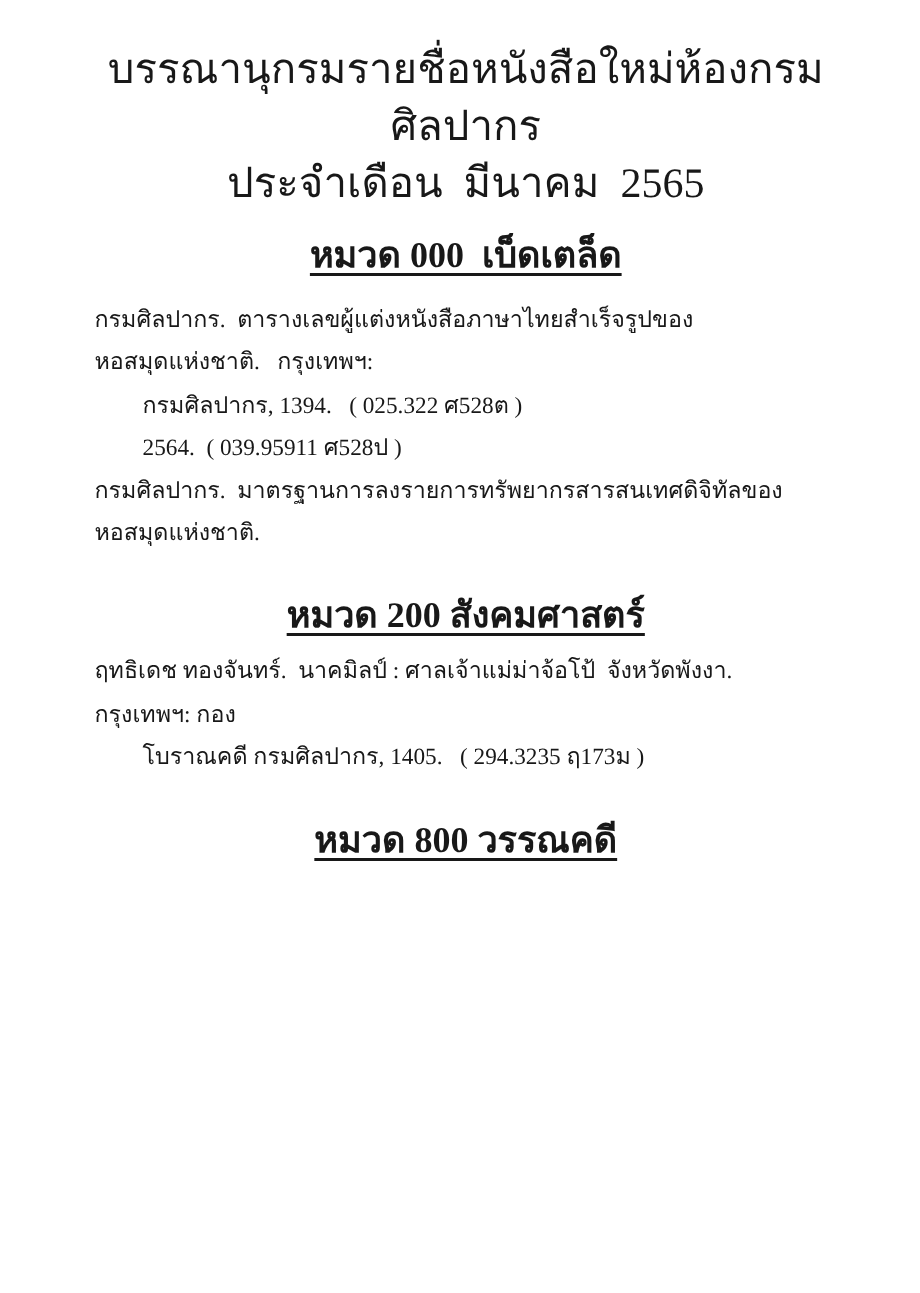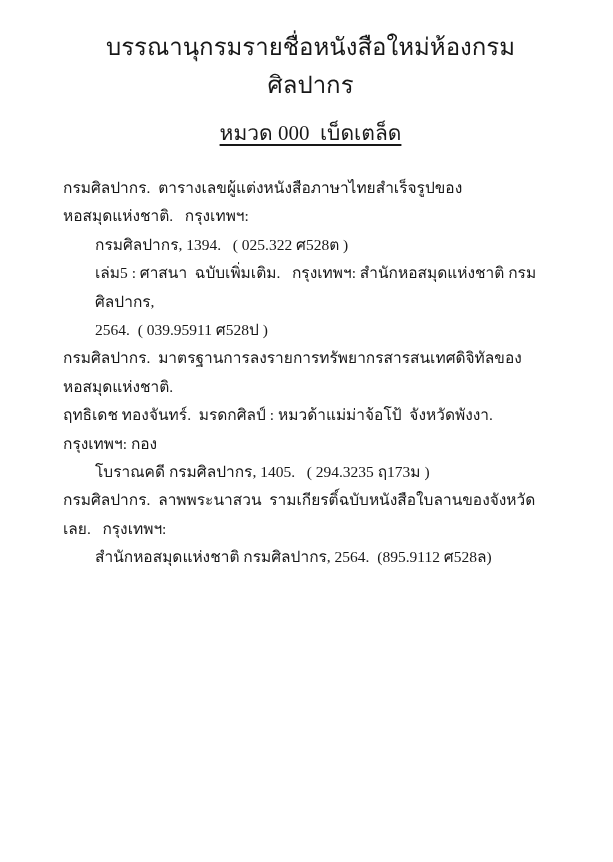--- a/index.html
+++ b/index.html
@@ -9,80 +9,76 @@
     height: 862px;
     box-sizing: border-box;
     background: #ffffff;
     color: #181818;
     font-family: "Liberation Serif", "DejaVu Serif", serif;
     padding: 28px 55px 0 63px;
     overflow: hidden;
   }
   .doc-title {
     text-align: center;
-    font-size: 24px;
+    font-size: 28px;
     line-height: 38px;
     white-space: pre-wrap;
     font-weight: 500;
   }
   .section-heading {
     margin: 26px 0 8px 0;
     text-align: center;
-    font-size: 21px;
+    font-size: 24px;
     line-height: 30px;
-    font-weight: 400;
+    font-weight: 700;
     text-decoration: underline;
     text-underline-offset: 4px;
     text-decoration-thickness: 1.5px;
     white-space: pre-wrap;
   }
   .section:first-of-type .section-heading { margin-top: 14px; }
-  .section:first-of-type .entries { margin-top: 26px; }
+  .section:first-of-type .entries { margin-top: 14px; }
   .entries { margin-top: 0; }
   .entry .line {
     font-size: 15.5px;
     line-height: 28.4px;
     white-space: pre-wrap;
   }
   .entry .line.cont { padding-left: 32px; }
 </style>
 </head>
 <body>
 
 <div class="page">
   <div class="doc-title">บรรณานุกรมรายชื่อหนังสือใหม่ห้องกรมศิลปากร</div>
+  <div class="doc-title">ประจำเดือน  มีนาคม  2565</div>
 
   <div id="sections">
       <section class="section">
         <h2 class="section-heading">หมวด 000  เบ็ดเตล็ด</h2>
         <div class="entries">
           <div class="entry">
             <div class="line">กรมศิลปากร.  ตารางเลขผู้แต่งหนังสือภาษาไทยสำเร็จรูปของหอสมุดแห่งชาติ.   กรุงเทพฯ:</div>
             <div class="line cont">กรมศิลปากร, 1394.   ( 025.322 ศ528ต )</div>
           </div>
           <div class="entry">
-            <div class="line cont">เล่ม5 : ศาสนา  ฉบับเพิ่มเติม.   กรุงเทพฯ: สำนักหอสมุดแห่งชาติ กรมศิลปากร,</div>
             <div class="line cont">2564.  ( 039.95911 ศ528ป )</div>
           </div>
           <div class="entry">
             <div class="line">กรมศิลปากร.  มาตรฐานการลงรายการทรัพยากรสารสนเทศดิจิทัลของหอสมุดแห่งชาติ.</div>
           </div>
         </div>
       </section>
       <section class="section">
+        <h2 class="section-heading">หมวด 200 สังคมศาสตร์</h2>
         <div class="entries">
           <div class="entry">
-            <div class="line">ฤทธิเดช ทองจันทร์.  มรดกศิลป์ : หมวด้าแม่ม่าจ้อโป้  จังหวัดพังงา.  กรุงเทพฯ: กอง</div>
+            <div class="line">ฤทธิเดช ทองจันทร์.  นาคมิลป์ : ศาลเจ้าแม่ม่าจ้อโป้  จังหวัดพังงา.  กรุงเทพฯ: กอง</div>
             <div class="line cont">โบราณคดี กรมศิลปากร, 1405.   ( 294.3235 ฤ173ม )</div>
           </div>
         </div>
       </section>
       <section class="section">
-        <div class="entries">
-          <div class="entry">
-            <div class="line">กรมศิลปากร.  ลาพพระนาสวน  รามเกียรติ์ฉบับหนังสือใบลานของจังหวัดเลย.   กรุงเทพฯ:</div>
-            <div class="line cont">สำนักหอสมุดแห่งชาติ กรมศิลปากร, 2564.  (895.9112 ศ528ล)</div>
-          </div>
-        </div>
+        <h2 class="section-heading">หมวด 800 วรรณคดี</h2>
       </section>
     </div>
 
 </div>
 
 </body></html>

